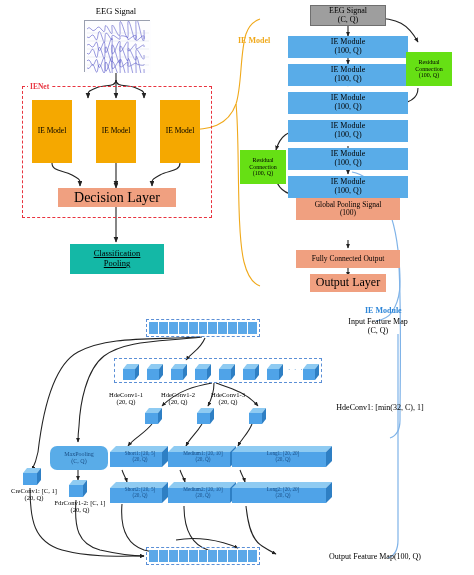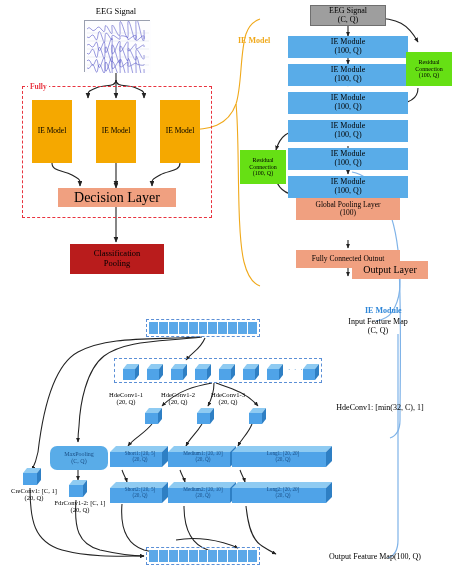--- a/index.html
+++ b/index.html
@@ -7,21 +7,21 @@
        font-family:"Liberation Serif",serif;color:#000;}
   #root{position:absolute;left:0;top:0;width:474px;height:575px;}
   .abs{position:absolute;box-sizing:border-box;}
   .ctr{display:flex;align-items:center;justify-content:center;text-align:center;
        line-height:1.12;}
   svg.ov{position:absolute;left:0;top:0;width:474px;height:575px;overflow:visible;}
 
   
   .orangebox{background:#F5A800;}
   .salmon{background:#F0A080;font-size:14px;}
-  .yellow{background:#b91c1c;font-size:8.5px;}
+  .yellow{background:#14b8a6;font-size:8.5px;text-decoration:underline;}
   .gray{background:#9E9E9E;font-size:8px;border:1px solid #6f6f6f;}
   .blue{background:#59ACE8;font-size:8px;}
   .green{background:#66E014;font-size:6px;}
 
   .eegbox{background:#ffffff;border:1px solid #9aa0b0;}
 
   .dashred{border:1.6px dashed #E8333F;background:transparent;}
   .dashblue{border:1.4px dashed #5B8FD6;background:transparent;}
 
   .lbl{font-size:6.6px;white-space:nowrap;}
@@ -155,21 +155,21 @@
         <line x1="2" y1="12" x2="64" y2="12"></line>
           <line x1="2" y1="20" x2="64" y2="20"></line>
         <line x1="2" y1="28" x2="64" y2="28"></line>
           <line x1="2" y1="36" x2="64" y2="36"></line>
         <line x1="2" y1="44" x2="64" y2="44"></line>
       </g>
     </svg>
   </div>
 
   <div class="abs dashred" style="left:22px;top:86px;width:190px;height:132px;"></div>
-  <div class="abs lbl-red" style="left:28px;top:82px;background:#fff;padding:0 2px;">Fully</div>
+  <div class="abs lbl-red" style="left:28px;top:82px;background:#fff;padding:0 2px;">IENet</div>
 
   <div class="abs ctr orangebox" style="left:32px;top:100px;width:40px;height:63px;font-size:7.5px;">IE Model</div>
   <div class="abs ctr orangebox" style="left:96px;top:100px;width:40px;height:63px;font-size:7.5px;">IE Model</div>
   <div class="abs ctr orangebox" style="left:160px;top:100px;width:40px;height:63px;font-size:7.5px;">IE Model</div>
 
   <div class="abs ctr salmon" style="left:58px;top:188px;width:118px;height:19px;">Decision Layer</div>
 
   <div class="abs ctr yellow" style="left:70px;top:244px;width:94px;height:30px;flex-direction:column;">
     <span>Classification</span>
     <span>Pooling</span>
@@ -212,25 +212,25 @@
     <span>Connection</span>
     <span>(100, Q)</span>
   </div>
   <div class="abs ctr green" style="left:240px;top:150px;width:46px;height:34px;flex-direction:column;">
     <span>Residual</span>
     <span>Connection</span>
     <span>(100, Q)</span>
   </div>
 
   <div class="abs ctr salmon" style="left:296px;top:198px;width:104px;height:22px;flex-direction:column;font-size:7.5px;">
-    <span>Global Pooling Layer</span>
+    <span>Global Pooling Signal</span>
     <span>(100)</span>
   </div>
   <div class="abs ctr salmon" style="left:296px;top:250px;width:104px;height:18px;font-size:7.5px;">Fully Connected Output</div>
-  <div class="abs ctr salmon" style="left:310px;top:261px;width:76px;height:18px;font-size:10px;margin-left:42px;">Output Layer</div>
+  <div class="abs ctr salmon" style="left:310px;top:274px;width:76px;height:18px;font-size:12px;">Output Layer</div>
 
   <div class="abs lbl-blue" style="left:365px;top:306px;">IE Module</div>
 
   <div class="abs dashblue" style="left:146px;top:319px;width:114px;height:18px;">
     <div class="cellrow" style="height:100%;padding:2px;box-sizing:border-box;">
       <div class="cell" style="flex:1"></div>
       <div class="cell" style="flex:1"></div>
       <div class="cell" style="flex:1"></div>
       <div class="cell" style="flex:1"></div>
       <div class="cell" style="flex:1"></div>

